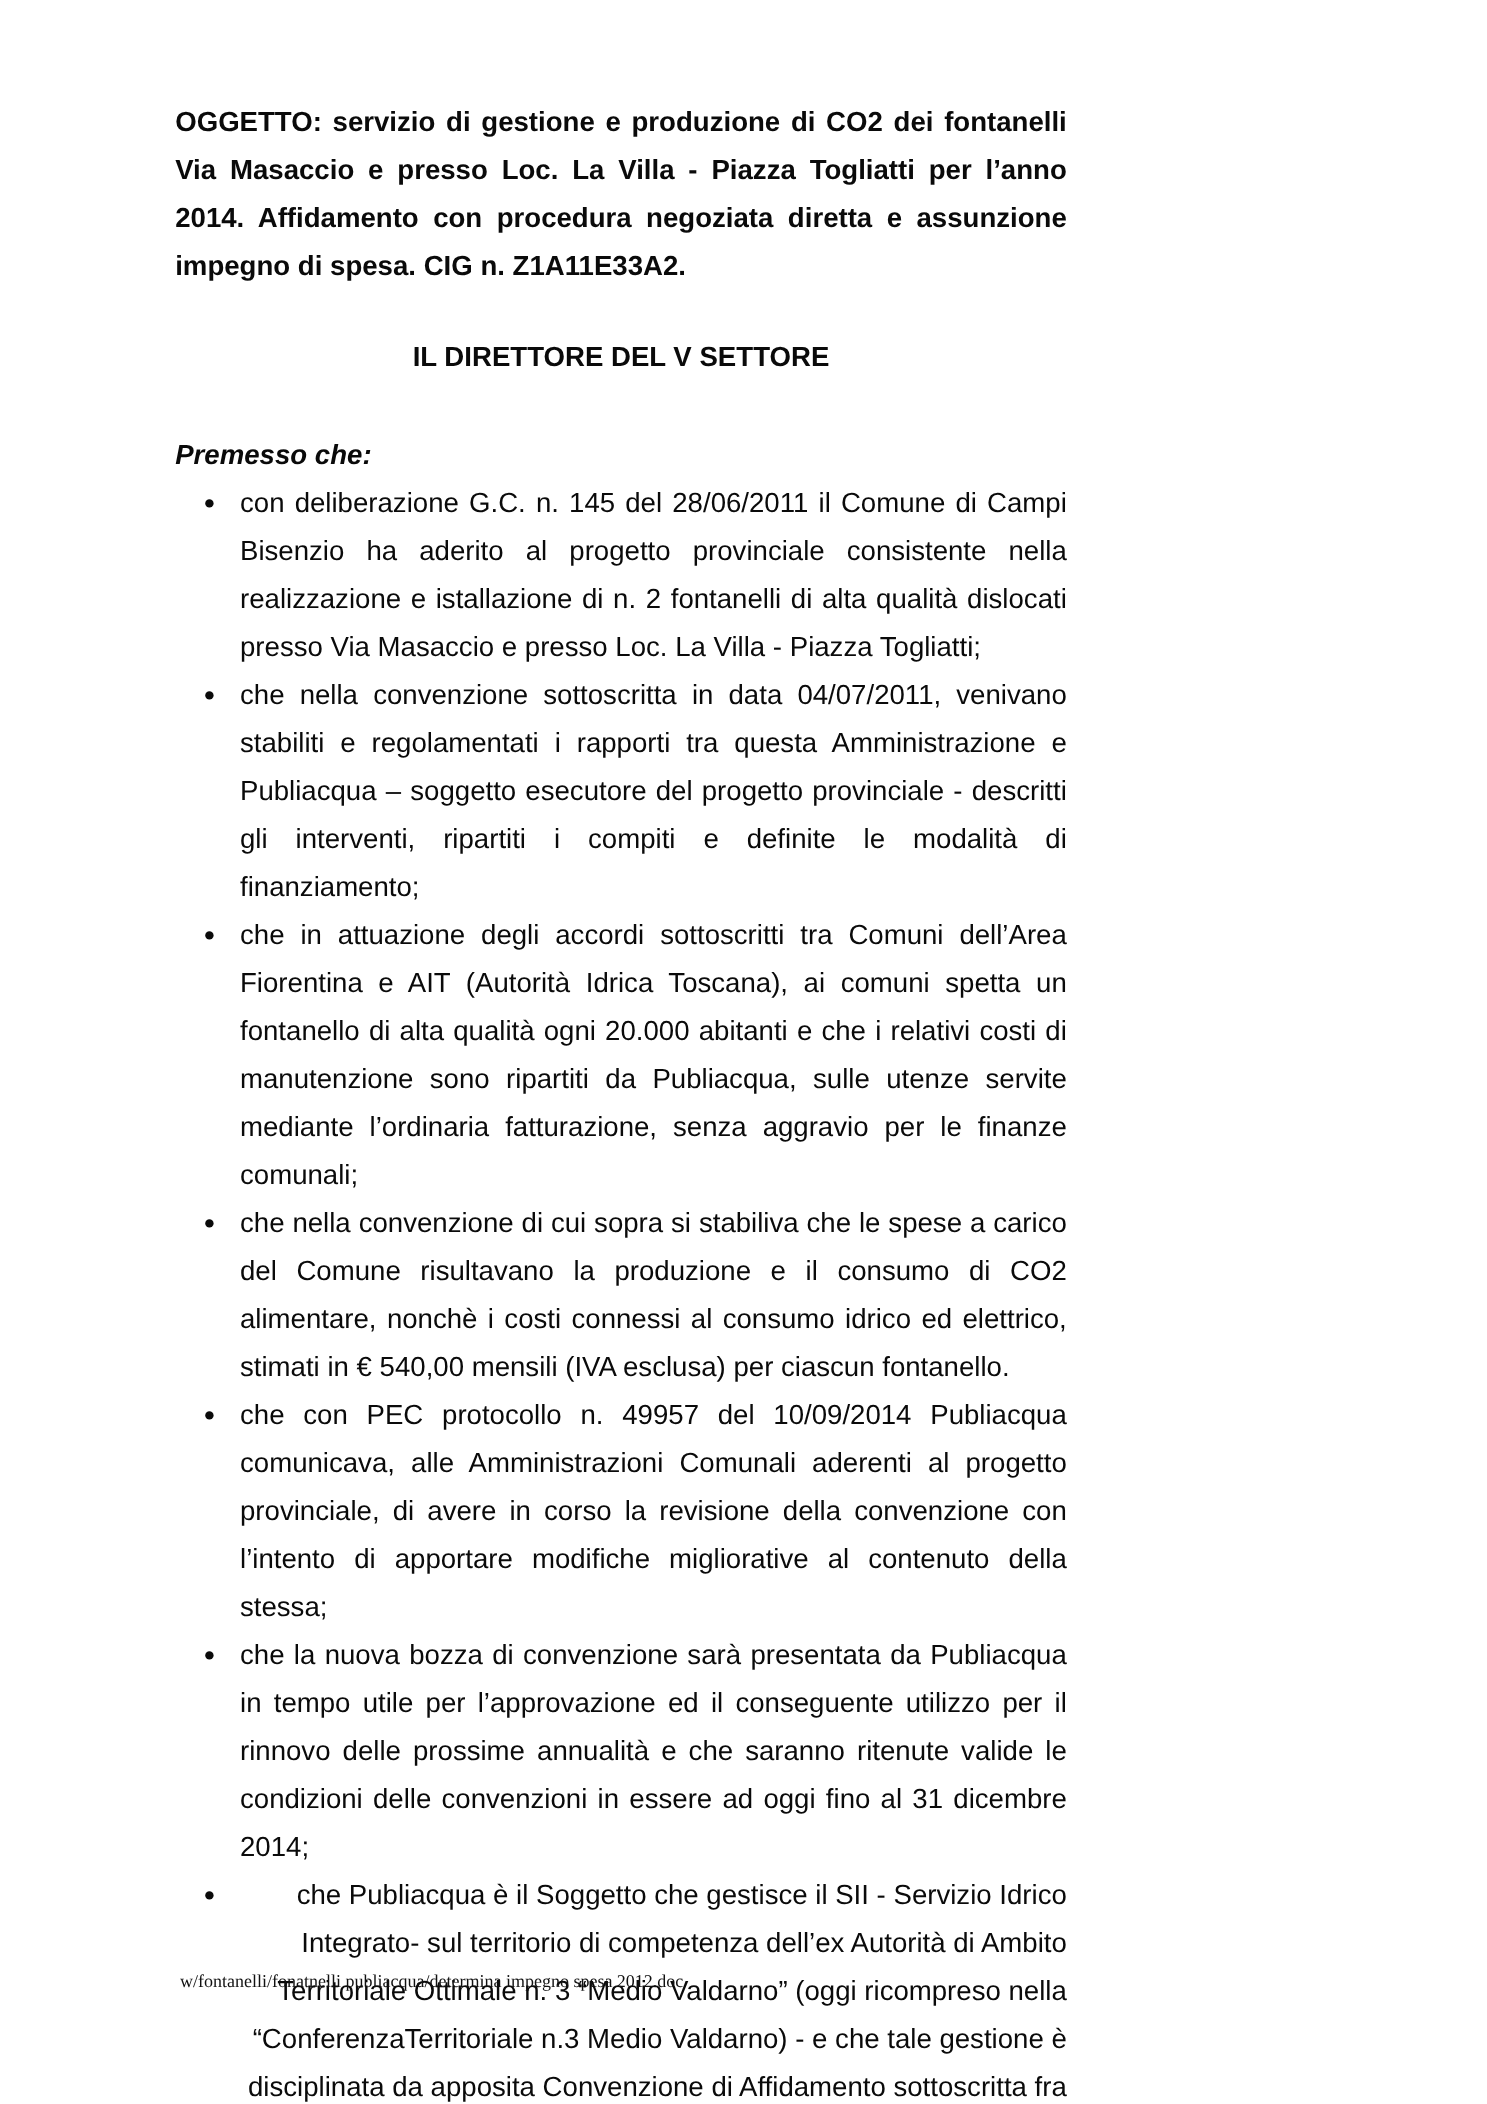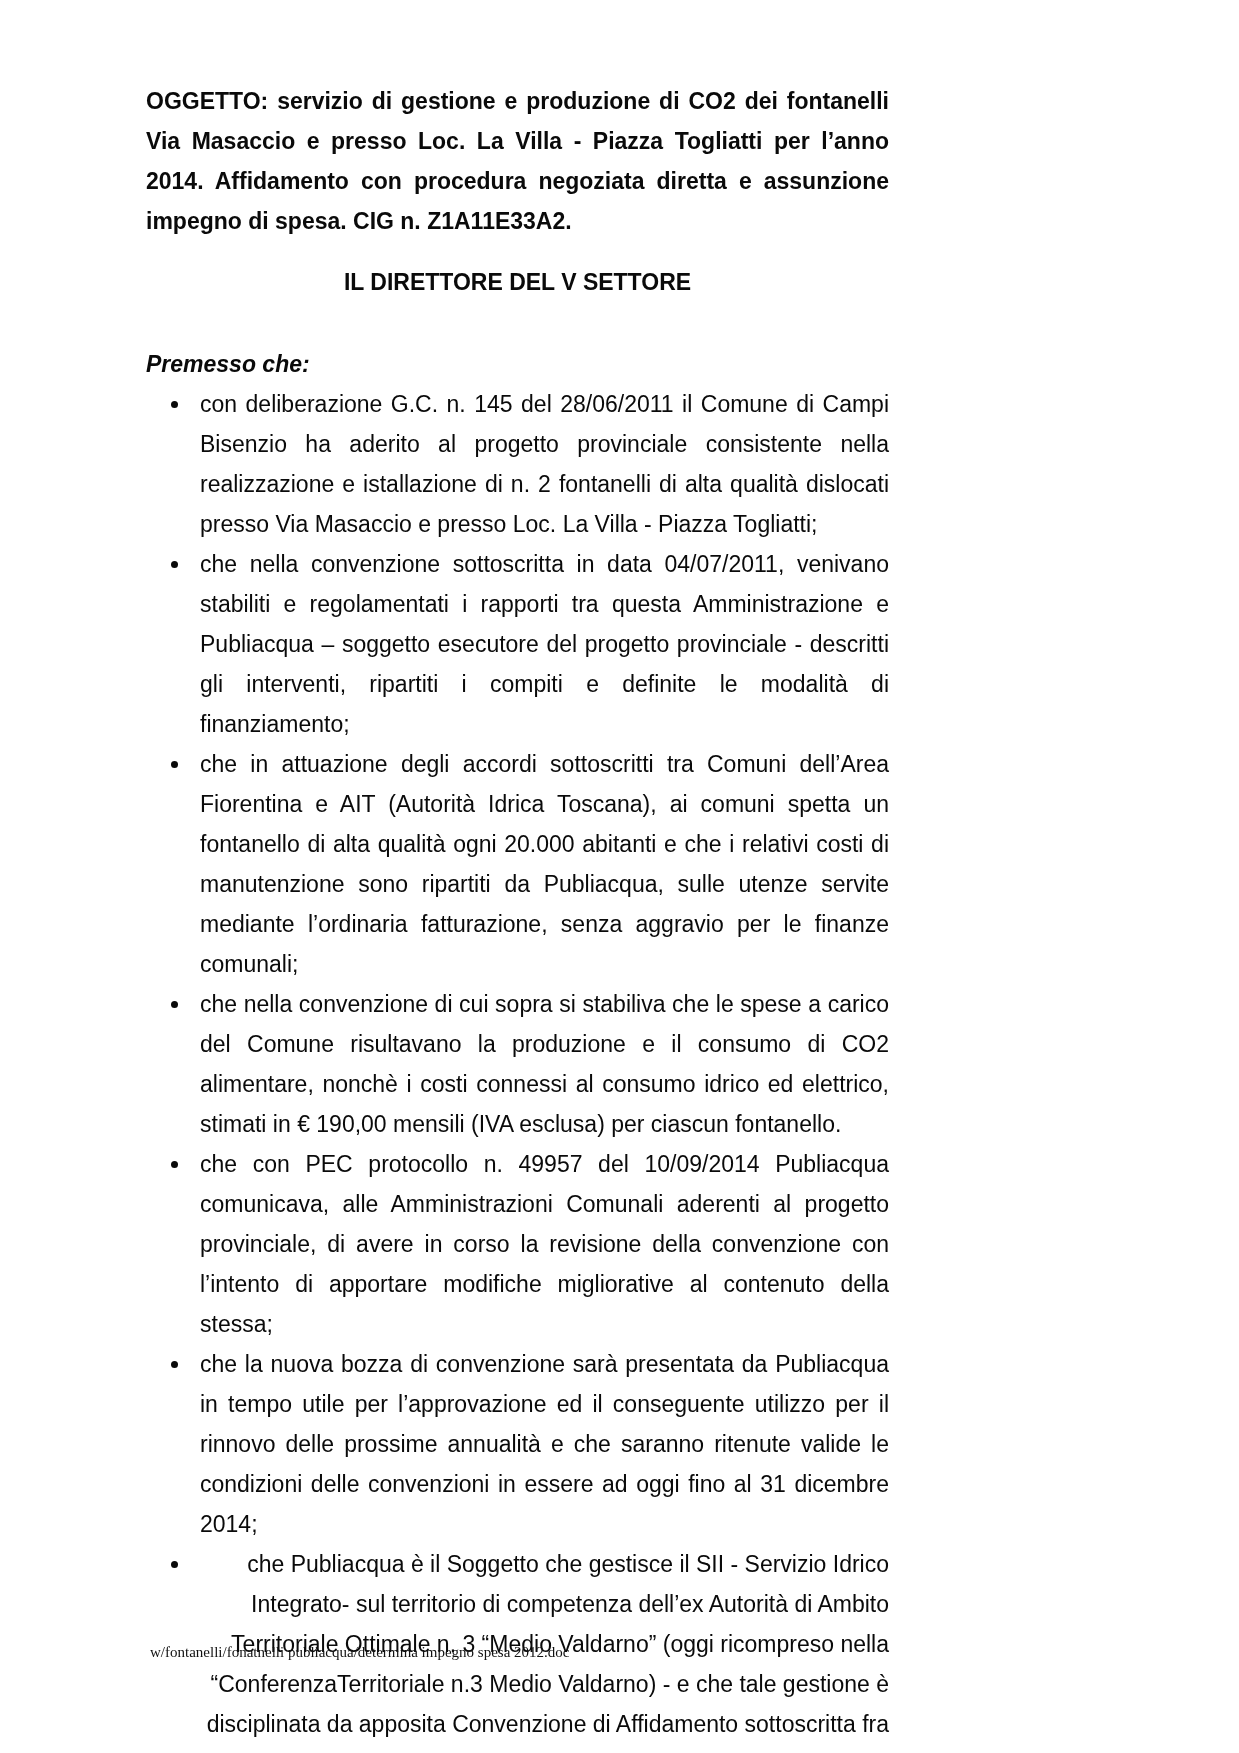--- a/index.html
+++ b/index.html
@@ -24,21 +24,21 @@
     overflow: hidden;
   }
   .subject {
     margin: 0;
     font-size: 23px;
     line-height: 40px;
     font-weight: bold;
     text-align: justify;
   }
   .heading {
-    margin: 21px 0 42px 0;
+    margin: 36px 0 42px 0;
     font-size: 23px;
     line-height: 40px;
     font-weight: bold;
     text-align: center;
   }
   .premise-label {
     margin: 0;
     font-size: 23px;
     line-height: 40px;
     font-weight: bold;
@@ -90,21 +90,21 @@
   <p class="subject">OGGETTO: servizio di gestione e produzione di CO2 dei fontanelli Via Masaccio e presso Loc. La Villa - Piazza Togliatti per l’anno 2014. Affidamento con procedura negoziata diretta e assunzione impegno di spesa. CIG n. Z1A11E33A2.</p>
 
   <p class="heading">IL DIRETTORE DEL V SETTORE</p>
 
   <p class="premise-label">Premesso che:</p>
 
   <ul class="premise-list">
     <li>con deliberazione G.C. n. 145 del 28/06/2011 il Comune di Campi Bisenzio ha aderito al progetto provinciale consistente nella realizzazione e istallazione di n. 2 fontanelli di alta qualità dislocati presso Via Masaccio e presso Loc. La Villa - Piazza Togliatti;</li>
     <li>che nella convenzione sottoscritta in data 04/07/2011, venivano stabiliti e regolamentati i rapporti tra questa Amministrazione e Publiacqua – soggetto esecutore del progetto provinciale - descritti gli interventi, ripartiti i compiti e definite le modalità di finanziamento;</li>
     <li>che in attuazione degli accordi sottoscritti tra Comuni dell’Area Fiorentina e AIT (Autorità Idrica Toscana), ai comuni spetta un fontanello di alta qualità ogni 20.000 abitanti e che i relativi costi di manutenzione sono ripartiti da Publiacqua, sulle utenze servite mediante l’ordinaria fatturazione, senza aggravio per le finanze comunali;</li>
-    <li>che nella convenzione di cui sopra si stabiliva che le spese a carico del Comune risultavano la produzione e il consumo di CO2 alimentare, nonchè i costi connessi al consumo idrico ed elettrico, stimati in € 190,00 mensili (IVA esclusa) per ciascun fontanello.</li>
+    <li>che nella convenzione di cui sopra si stabiliva che le spese a carico del Comune risultavano la produzione e il consumo di CO2 alimentare, nonchè i costi connessi al consumo idrico ed elettrico, stimati in € 540,00 mensili (IVA esclusa) per ciascun fontanello.</li>
     <li>che con PEC protocollo n. 49957 del 10/09/2014 Publiacqua comunicava, alle Amministrazioni Comunali aderenti al progetto provinciale, di avere in corso la revisione della convenzione con l’intento di apportare modifiche migliorative al contenuto della stessa;</li>
     <li>che la nuova bozza di convenzione sarà presentata da Publiacqua in tempo utile per l’approvazione ed il conseguente utilizzo per il rinnovo delle prossime annualità e che saranno ritenute valide le condizioni delle convenzioni in essere ad oggi fino al 31 dicembre 2014;</li>
     <li>che Publiacqua è il Soggetto che gestisce il SII - Servizio Idrico Integrato- sul territorio di competenza dell’ex Autorità di Ambito Territoriale Ottimale n. 3 “Medio Valdarno” (oggi ricompreso nella “ConferenzaTerritoriale n.3 Medio Valdarno) - e che tale gestione è disciplinata da apposita Convenzione di Affidamento sottoscritta fra l’Autorità e la medesima Publiacqua;</li>
   </ul>
 
   <div class="doc-footer">w/fontanelli/fonatnelli publiacqua/determina impegno spesa 2012.doc</div>
 
 </div>
 
 </body></html>

